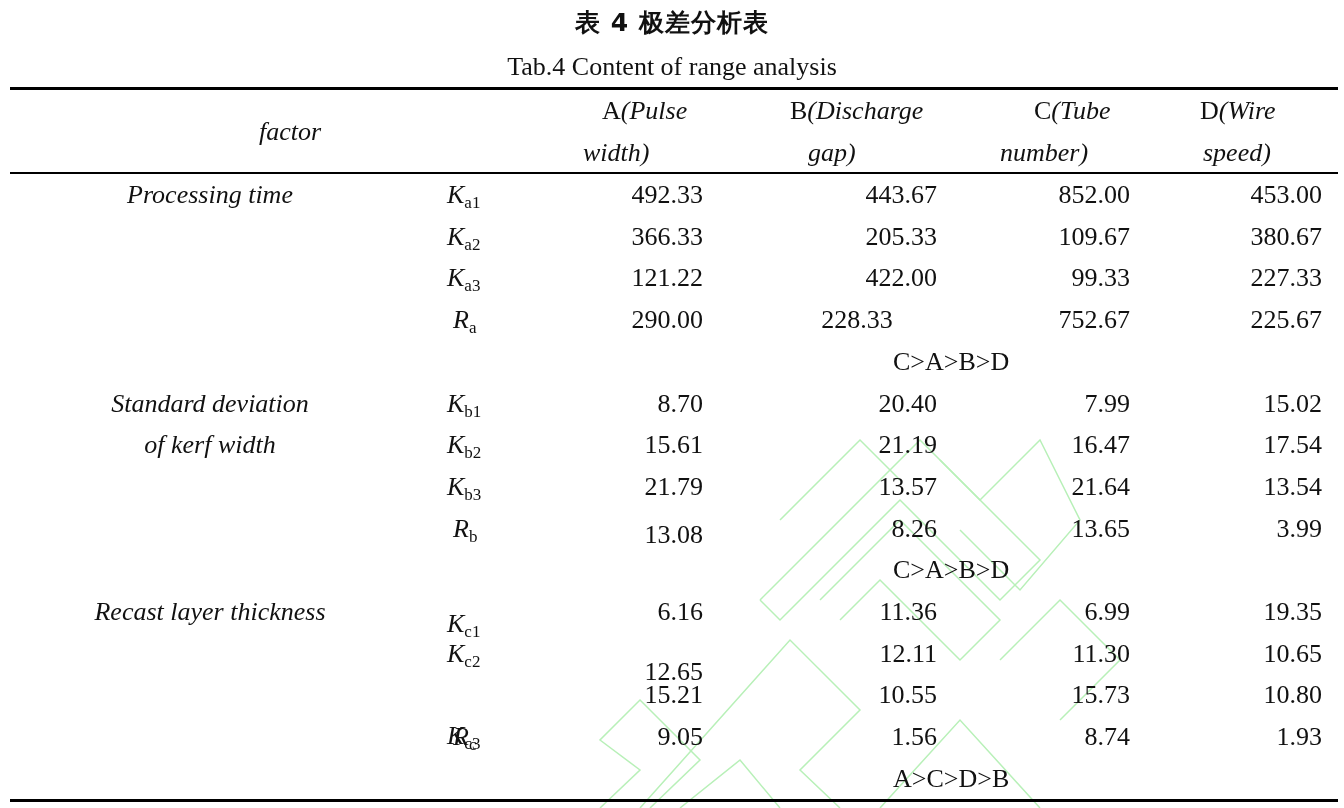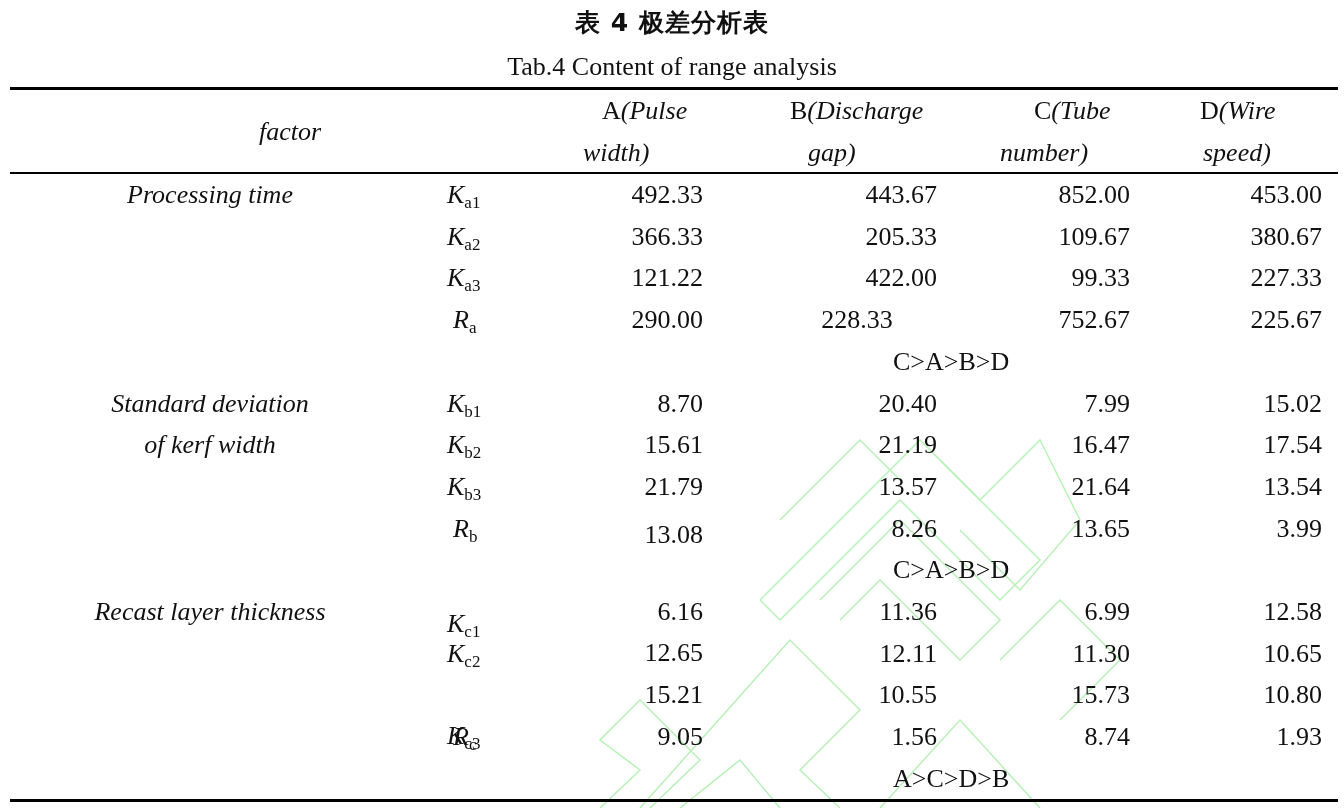--- a/index.html
+++ b/index.html
@@ -131,25 +131,25 @@
       <div class="cell num" style="left: 970px; width: 160px; top: 513.6px;">13.65</div>
       <div class="cell num" style="left: 1162px; width: 160px; top: 513.6px;">3.99</div>
     </div>
     <div class="cell" style="left: 893px; top: 555.3px;">C&gt;A&gt;B&gt;D</div>
     <div class="cell it factor-label" style="left: 60px; width: 300px; top: 597px;">Recast layer thickness</div>
     <div>
       <div class="cell sym" style="left: 447px; top: 597px; margin-top: 12px;"><span class="it">K</span><sub>c1</sub></div>
       <div class="cell num" style="left: 543px; width: 160px; top: 597px;">6.16</div>
       <div class="cell num" style="left: 777px; width: 160px; top: 597px;">11.36</div>
       <div class="cell num" style="left: 970px; width: 160px; top: 597px;">6.99</div>
-      <div class="cell num" style="left: 1162px; width: 160px; top: 597px;">12.58</div>
+      <div class="cell num" style="left: 1162px; width: 160px; top: 597px;">19.35</div>
     </div>
     <div>
       <div class="cell sym" style="left: 447px; top: 638.7px;"><span class="it">K</span><sub>c2</sub></div>
-      <div class="cell num" style="left: 543px; width: 160px; top: 638px;">12.65</div>
+      <div class="cell num" style="left: 543px; width: 160px; top: 657px;">12.65</div>
       <div class="cell num" style="left: 777px; width: 160px; top: 638.7px;">12.11</div>
       <div class="cell num" style="left: 970px; width: 160px; top: 638.7px;">11.30</div>
       <div class="cell num" style="left: 1162px; width: 160px; top: 638.7px;">10.65</div>
     </div>
     <div>
       <div class="cell sym" style="left: 447px; top: 680.4px; margin-top: 41px;"><span class="it">K</span><sub>c3</sub></div>
       <div class="cell num" style="left: 543px; width: 160px; top: 680.4px;">15.21</div>
       <div class="cell num" style="left: 777px; width: 160px; top: 680.4px;">10.55</div>
       <div class="cell num" style="left: 970px; width: 160px; top: 680.4px;">15.73</div>
       <div class="cell num" style="left: 1162px; width: 160px; top: 680.4px;">10.80</div>

